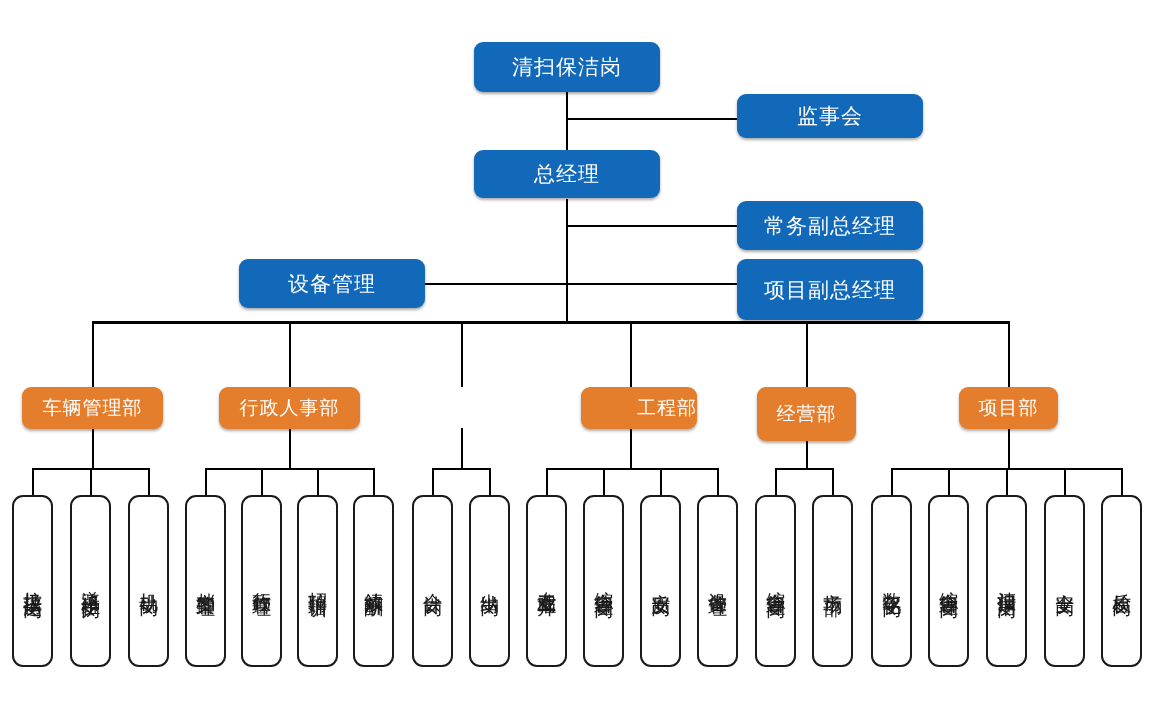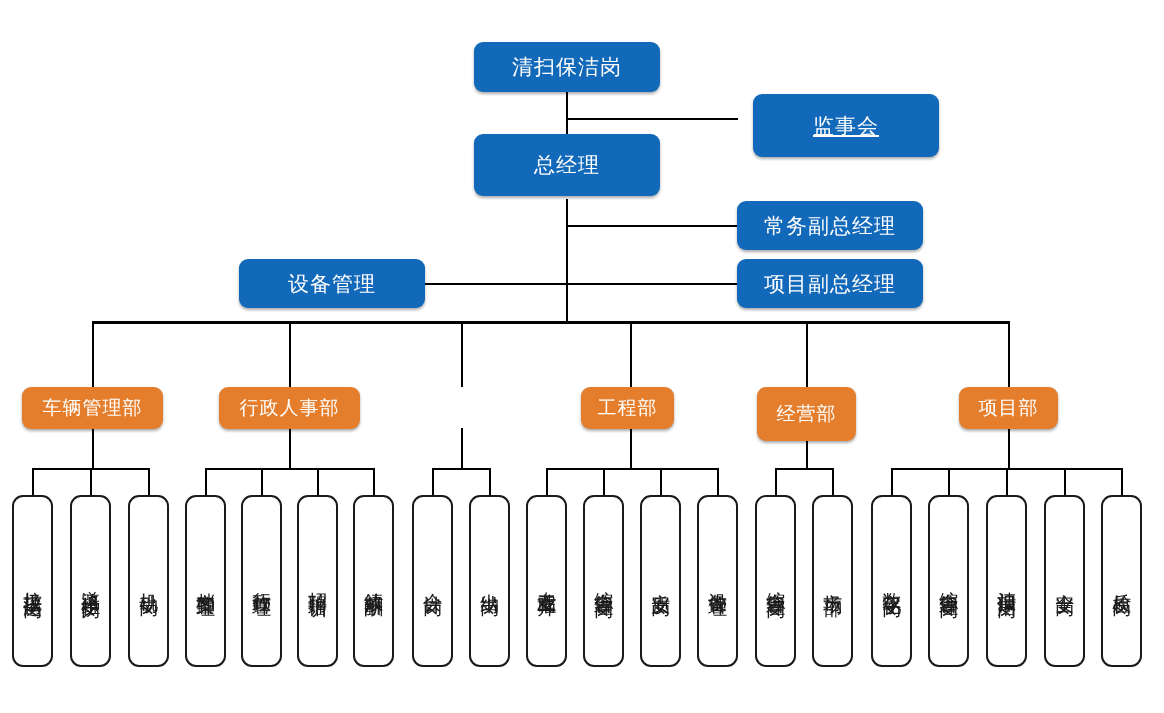--- a/index.html
+++ b/index.html
@@ -133,50 +133,50 @@
   <div class="line-v" style="left:891px; top:468px; height:28px;"></div>
   <div class="line-v" style="left:948px; top:468px; height:28px;"></div>
   <div class="line-v" style="left:1006px; top:468px; height:28px;"></div>
   <div class="line-v" style="left:1064px; top:468px; height:28px;"></div>
   <div class="line-v" style="left:1121px; top:468px; height:28px;"></div>
 
   <div class="node blue" style="left:474px; top:42px; width:186px; height:50px;">
     <span>清扫保洁岗</span>
   </div>
 
-  <div class="node blue" style="left:753px; top:94px; width:186px; height:63px;text-decoration:underline;">
+  <div class="node blue" style="left:737px; top:94px; width:186px; height:44px;">
     <span>监事会</span>
   </div>
 
-  <div class="node blue" style="left:474px; top:134px; width:186px; height:62px;">
+  <div class="node blue" style="left:474px; top:150px; width:186px; height:48px;">
     <span>总经理</span>
   </div>
 
   <div class="node blue" style="left:737px; top:201px; width:186px; height:49px;">
     <span>常务副总经理</span>
   </div>
 
-  <div class="node blue" style="left:737px; top:259px; width:186px; height:49px;align-items:center;">
+  <div class="node blue" style="left:737px; top:259px; width:186px; height:61px;align-items:center;">
     <span>项目副总经理</span>
   </div>
 
   <div class="node blue" style="left:239px; top:259px; width:186px; height:49px;">
     <span>设备管理</span>
   </div>
 
   <div class="node orange" style="left:219px; top:387px; width:141px; height:42px;">
     <span>行政人事部</span>
   </div>
 
   <div class="node orange" style="left:22px; top:387px; width:141px; height:42px;">
     <span>车辆管理部</span>
   </div>
 
 
-  <div class="node orange" style="left:581px; top:387px; width:93px; height:42px;">
+  <div class="node orange" style="left:581px; top:387px; width:116px; height:42px;justify-content:flex-end;">
     <span>工程部</span>
   </div>
 
   <div class="node orange" style="left:757px; top:387px; width:99px; height:54px;">
     <span>经营部</span>
   </div>
 
   <div class="node orange" style="left:959px; top:387px; width:99px; height:42px;">
     <span>项目部</span>
   </div>

